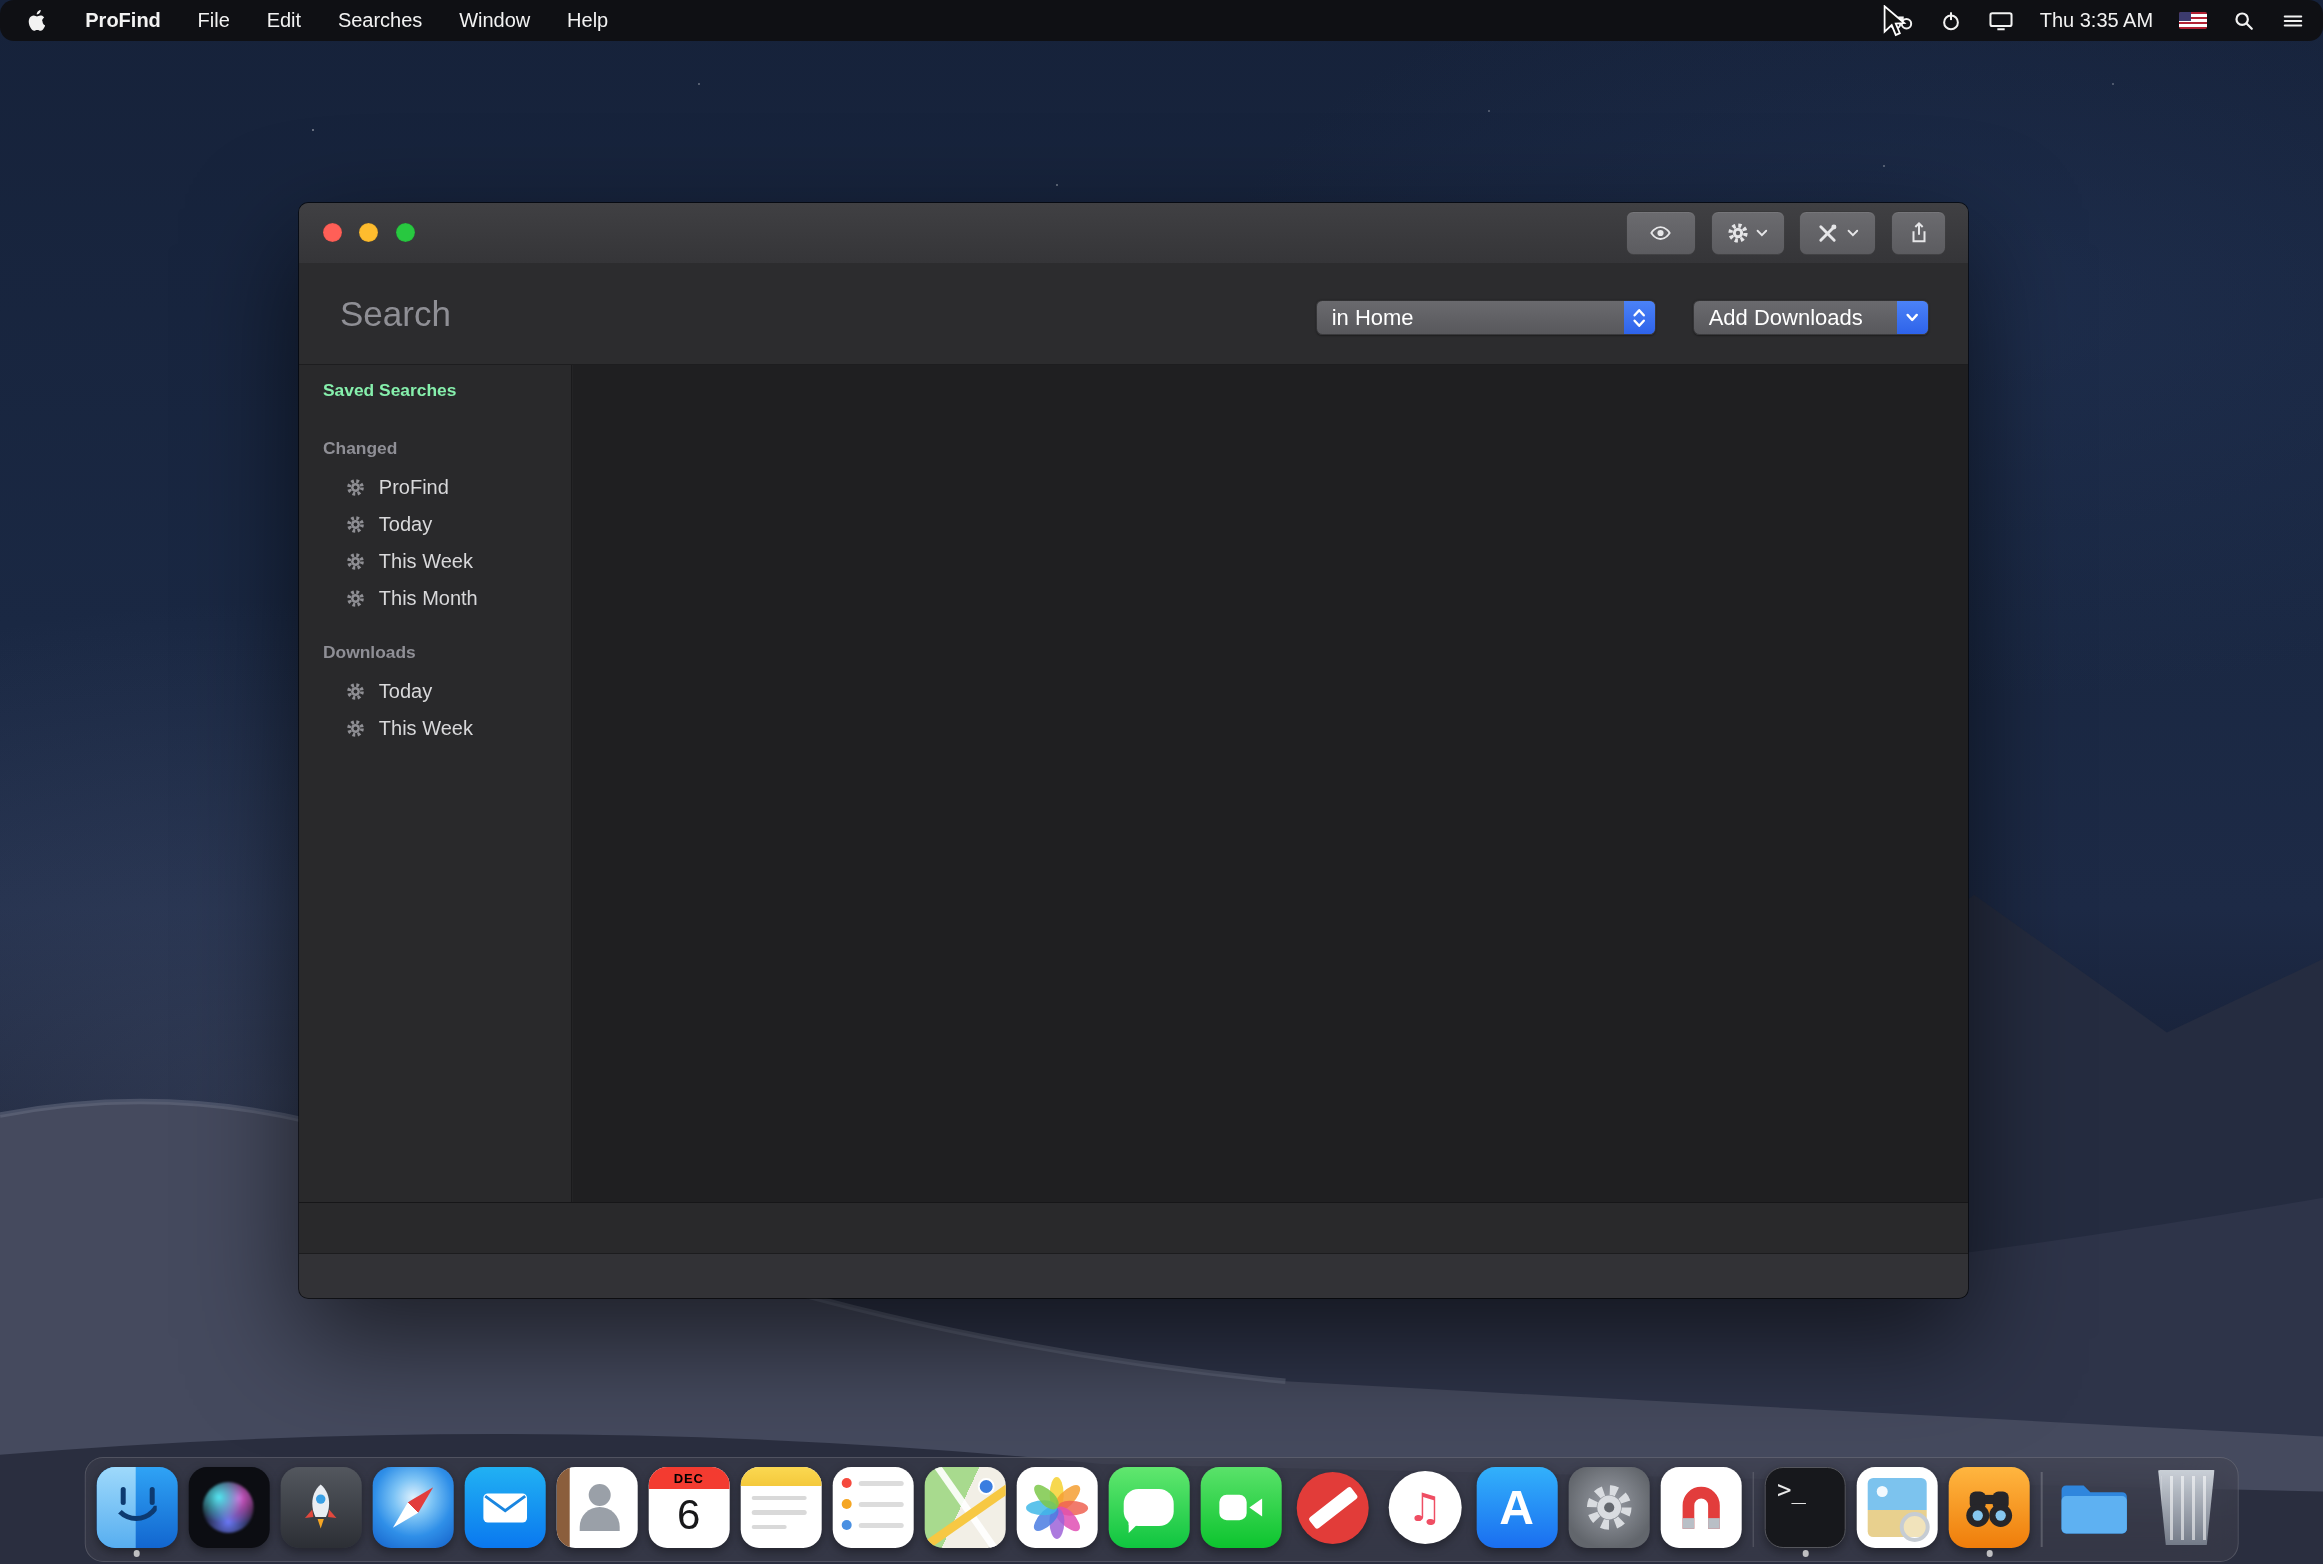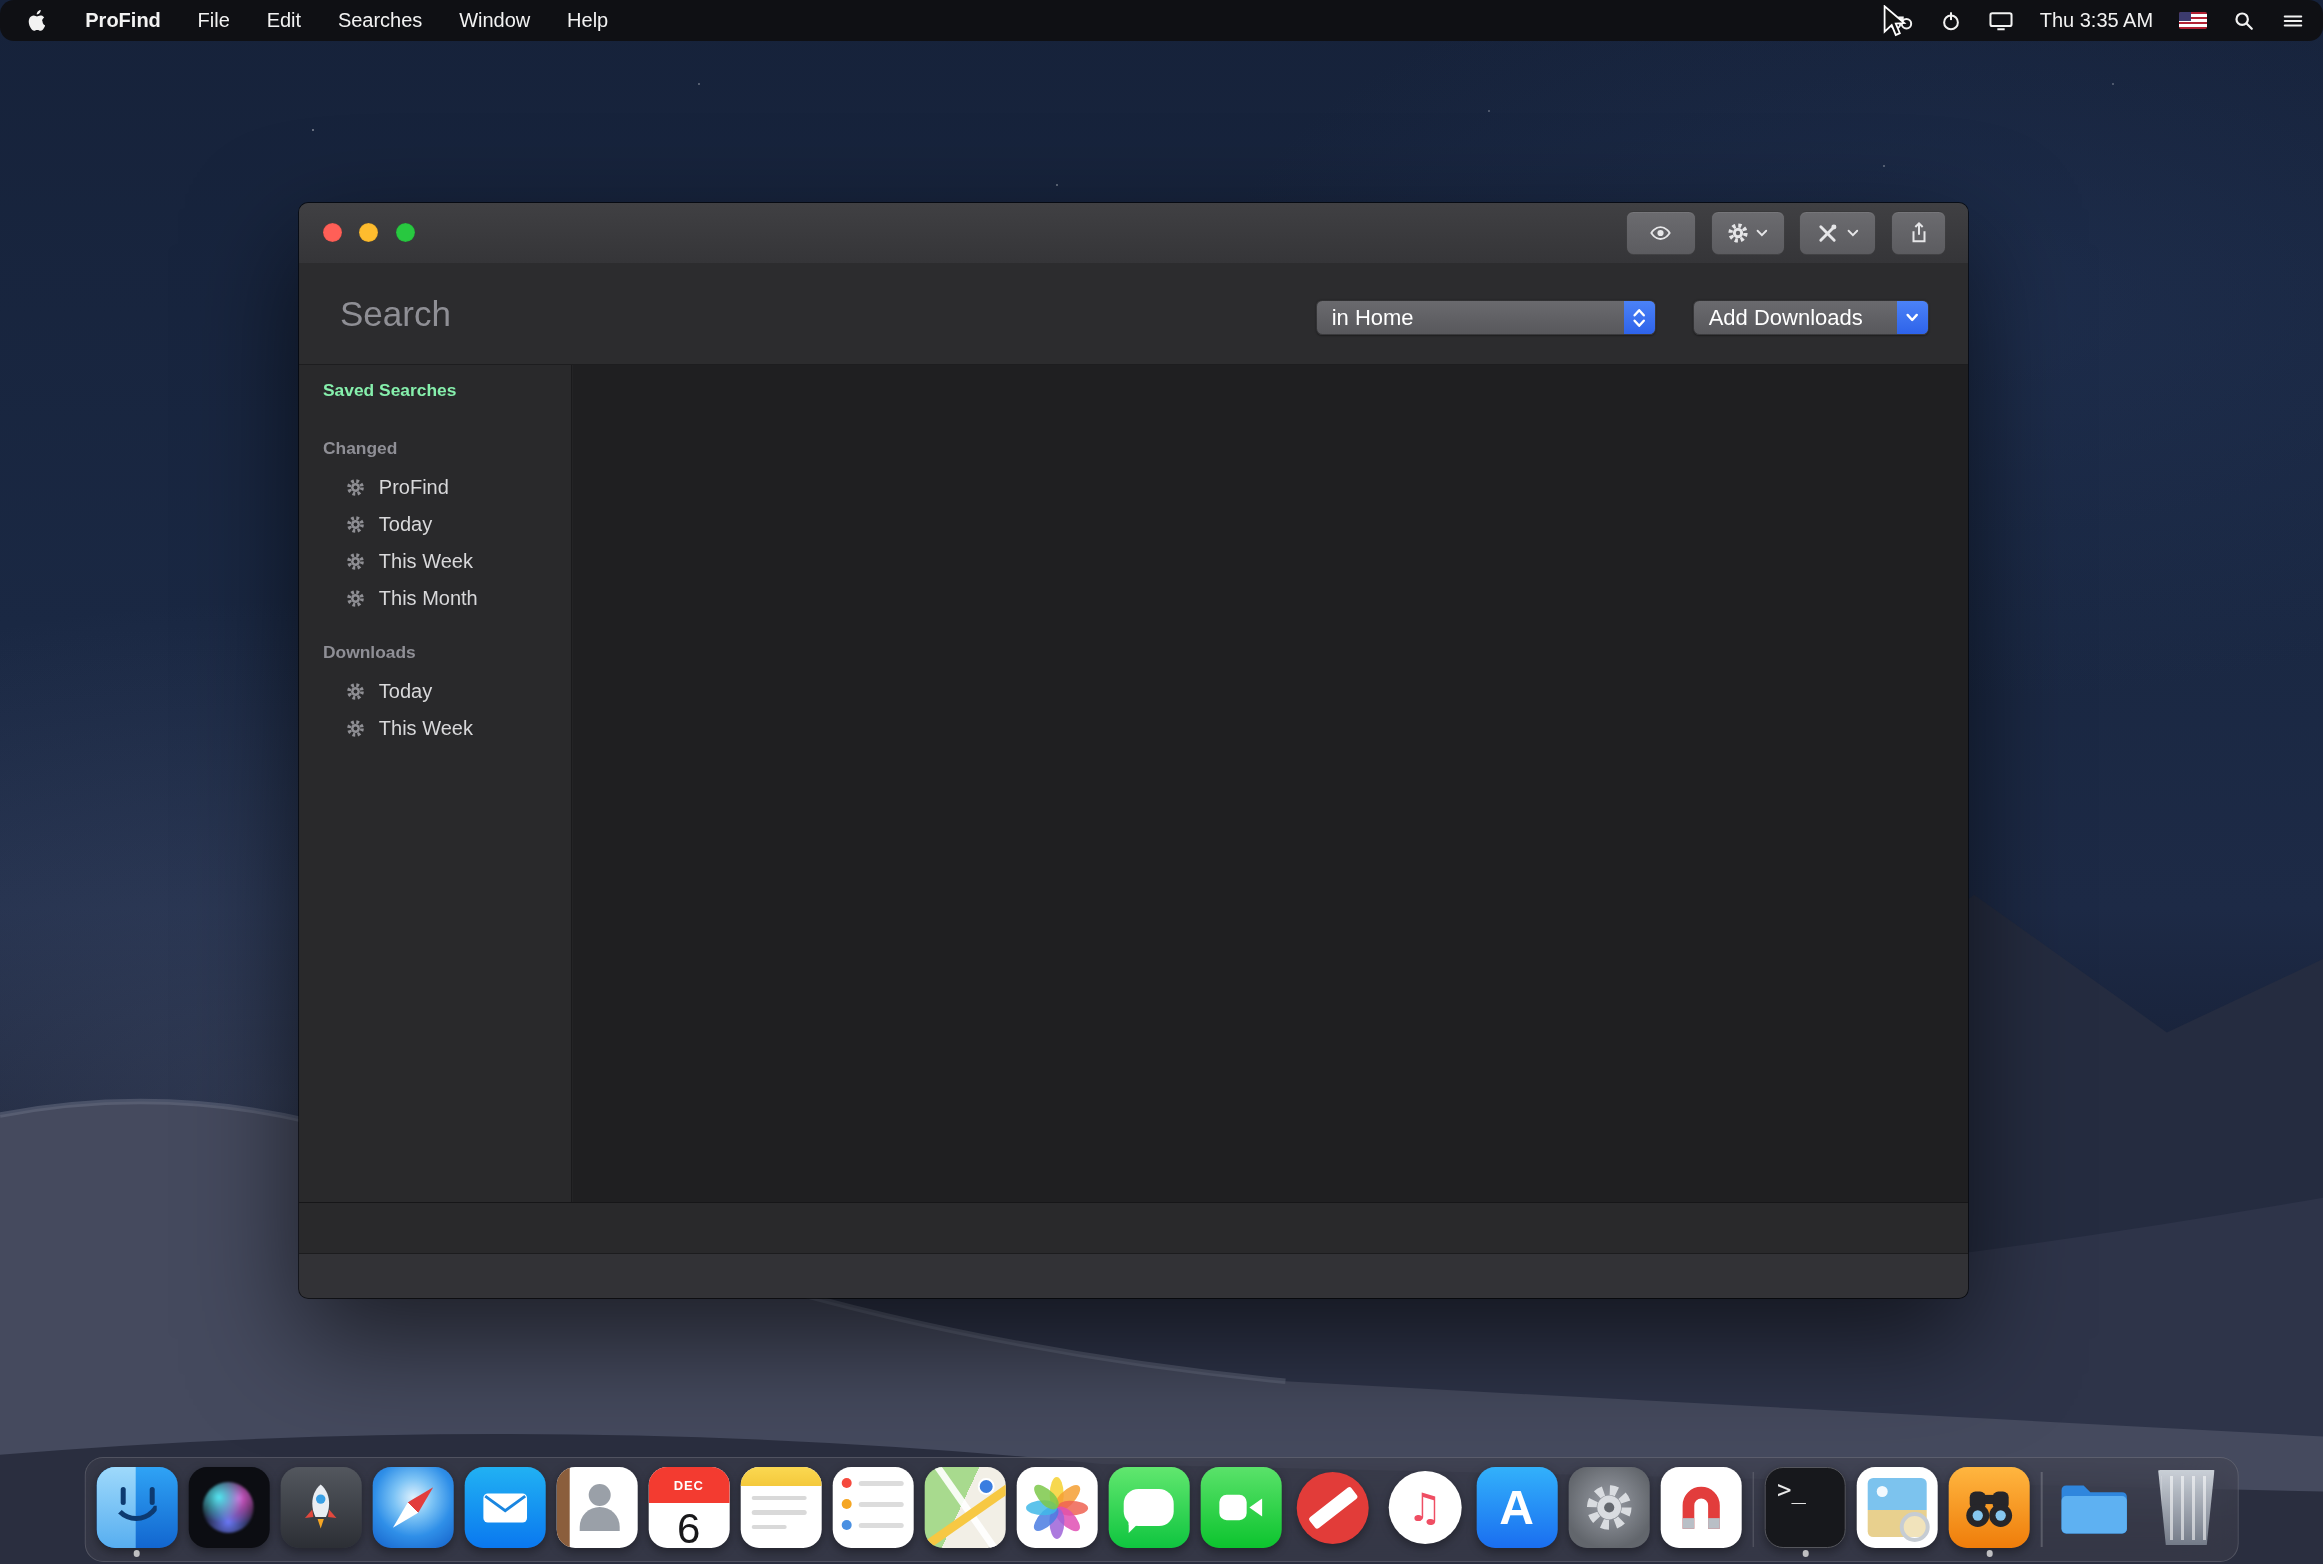--- a/index.html
+++ b/index.html
@@ -96,21 +96,21 @@
   .safari{background:radial-gradient(circle at 50% 38%,#dff1fd 0%,#7cc3f5 30%,#2f8fe8 60%,#1460c8 100%);
     display:flex;align-items:center;justify-content:center;}
   .needle{width:14.7px;height:57px;transform:rotate(45deg);clip-path:polygon(50% 0,100% 50%,50% 100%,0 50%);
     background:linear-gradient(180deg,#e23d3c 0 50%,#fff 50% 100%);}
   .mail{background:linear-gradient(180deg,#21b1f3,#0a78ef);display:flex;align-items:center;justify-content:center;}
   .contacts{background:#fff;}
   .c-spine{position:absolute;left:0;top:0;width:13px;height:100%;background:#8b5e3c;}
   .c-head{position:absolute;left:50%;top:16.5px;width:22px;height:22px;margin-left:-8.3px;border-radius:50%;background:#9aa0a8;}
   .c-body{position:absolute;left:50%;top:40px;width:40px;height:24px;margin-left:-17.4px;border-radius:20px 20px 0 0;background:#9aa0a8;}
   .cal{background:#fff;}
-  .cal-top{height:36px;background:#f33b30;color:#ffffff;font-size:13px;font-weight:700;display:flex;align-items:center;justify-content:center;letter-spacing:0.9px;}
+  .cal-top{height:22px;background:#f33b30;color:#000000;font-size:13px;font-weight:700;display:flex;align-items:center;justify-content:center;letter-spacing:0.9px;}
   .cal-day{font-size:42px;color:#18181a;text-align:center;margin-top:1.8px;}
   .notes{background:#fff;}
   .notes-top{height:18.4px;background:linear-gradient(180deg,#fbd851,#f4c93c);}
   .note-line{height:4.6px;background:#d9d9d9;border-radius:2.8px;margin:10px 11px 0;}
   .rem{background:#fff;}
   .rem-row{display:flex;align-items:center;gap:7.3px;margin:11px 9.2px 0;}
   .rem-dot{width:10px;height:10px;border-radius:50%;}
   .rem-line{flex:1;height:4.6px;background:#dcdcdc;border-radius:2.8px;}
   .maps{background:linear-gradient(115deg,#a8da8e 0 46%,#f2efe6 46% 100%);}
   .road-y{position:absolute;width:130%;height:9.2px;background:#f7c843;transform:rotate(-35deg);top:46px;left:-11px;}

